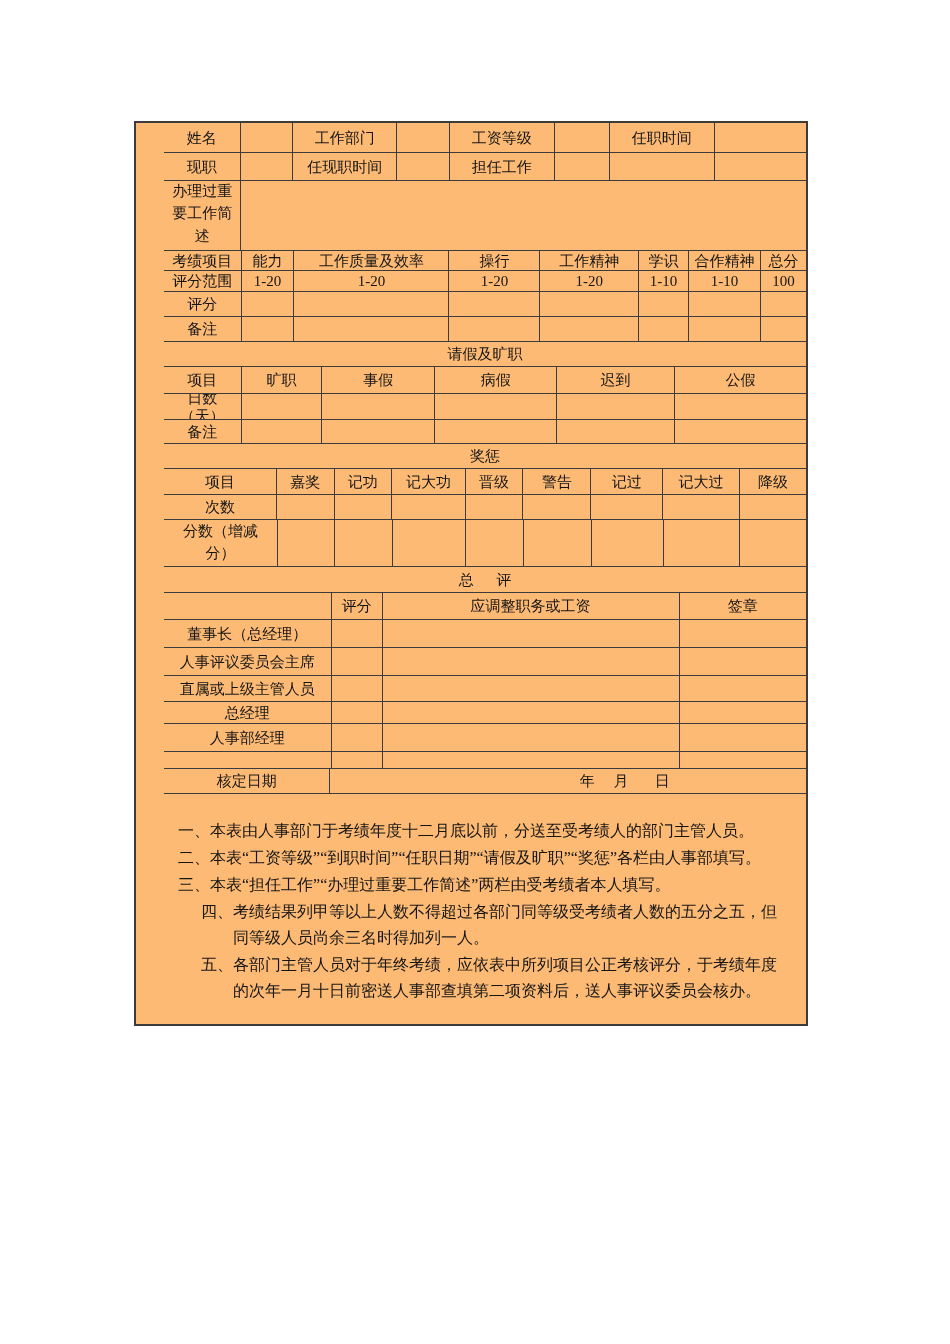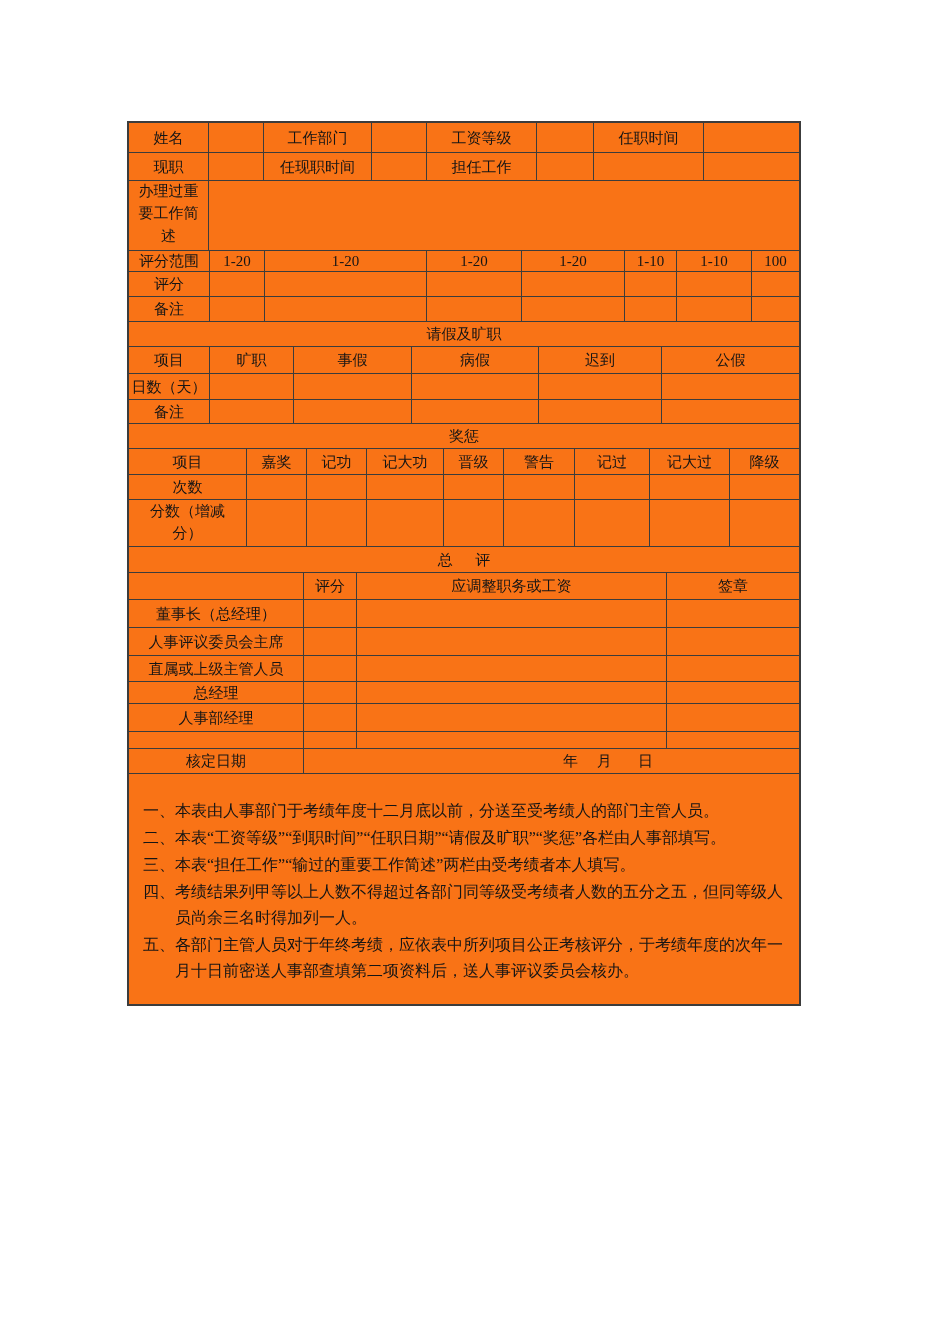--- a/index.html
+++ b/index.html
@@ -1,22 +1,22 @@
 <!DOCTYPE html>
 <html><head>
 <meta charset="utf-8">
 <style>
   html,body{margin:0;padding:0;}
   body{
     width:950px;height:1344px;position:relative;background:#ffffff;
     font-family:"Liberation Serif","DejaVu Serif",serif;color:#151515;
   }
   .sheet{
-    position:absolute;left:127px;top:121px;width:674px;
-    box-sizing:border-box;border:2px solid #3c3c3c;background:#f97316;
+    position:absolute;left:134px;top:121px;width:674px;
+    box-sizing:border-box;border:2px solid #3c3c3c;background:#fdba74;padding-left:28px;
   }
   .row{
     display:flex;box-sizing:border-box;border-bottom:1.5px solid #3c3c3c;
     align-items:stretch;
   }
   .row.noline{border-bottom:none;}
   .c{
     box-sizing:border-box;border-left:1.5px solid #3c3c3c;
     display:flex;align-items:center;justify-content:center;
     text-align:center;font-size:15px;line-height:1.2;
@@ -26,21 +26,21 @@
   .c.wrap{line-height:1.5;font-family:Liberation Mono, monospace;}
   .c.pad8{padding:0 8px;}
   .c.pad14{padding:0 14px;line-height:1.45;}
   .c.datecell{justify-content:center;padding-left:115px;white-space:pre;}
   .sec-title{white-space:pre;}
   .notes{
     box-sizing:border-box;padding:24px 16px 0 14px;
     font-size:16px;line-height:26px;text-align:left;
   }
   .note{margin:0 0 1px 0;}
-  .note.hang{padding-left:32px;text-indent:-32px;}
+  .note.hang{padding-left:32px;text-indent:-32px;margin-left:23px;}
 </style>
 </head>
 <body>
 
 <div class="sheet">
 
   <div class="row" style="height:30px">
     <div class="c first" style="width:79px">姓名</div>
     <div class="c" style="width:55px"></div>
     <div class="c" style="width:108px">工作部门</div>
@@ -60,20 +60,30 @@
     <div class="c" style="width:57px"></div>
     <div class="c" style="width:110px"></div>
     <div class="c" style="width:96px"></div>
   </div>
 
   <div class="row" style="height:70px">
     <div class="c first wrap pad8" style="width:79px">办理过重要工作简述</div>
     <div class="c" style="width:591px"></div>
   </div>
 
+  <div class="row" style="height:20px">
+    <div class="c first" style="width:80px">考绩项目</div>
+    <div class="c" style="width:55px">能力</div>
+    <div class="c" style="width:162px">工作质量及效率</div>
+    <div class="c" style="width:95px">操行</div>
+    <div class="c" style="width:103px">工作精神</div>
+    <div class="c" style="width:52px">学识</div>
+    <div class="c" style="width:75px">合作精神</div>
+    <div class="c" style="width:48px">总分</div>
+  </div>
 
   <div class="row" style="height:21px">
     <div class="c first" style="width:80px">评分范围</div>
     <div class="c" style="width:55px">1-20</div>
     <div class="c" style="width:162px">1-20</div>
     <div class="c" style="width:95px">1-20</div>
     <div class="c" style="width:103px">1-20</div>
     <div class="c" style="width:52px">1-10</div>
     <div class="c" style="width:75px">1-10</div>
     <div class="c" style="width:48px">100</div>
@@ -222,19 +232,19 @@
 
   <div class="row" style="height:25px">
     <div class="c first" style="width:174px">核定日期</div>
     <div class="c datecell" style="width:496px">年     月       日</div>
   </div>
 
   <div class="row noline" style="height:230px">
     <div class="notes" style="width:670px">
       <p class="note">一、本表由人事部门于考绩年度十二月底以前，分送至受考绩人的部门主管人员。</p>
       <p class="note">二、本表“工资等级”“到职时间”“任职日期”“请假及旷职”“奖惩”各栏由人事部填写。</p>
-      <p class="note">三、本表“担任工作”“输过的重要工作简述”两栏由受考绩者本人填写。</p>
+      <p class="note">三、本表“担任工作”“办理过重要工作简述”两栏由受考绩者本人填写。</p>
       <p class="note hang">四、考绩结果列甲等以上人数不得超过各部门同等级受考绩者人数的五分之五，但同等级人员尚余三名时得加列一人。</p>
       <p class="note hang">五、各部门主管人员对于年终考绩，应依表中所列项目公正考核评分，于考绩年度的次年一月十日前密送人事部查填第二项资料后，送人事评议委员会核办。</p>
     </div>
   </div>
 
 </div>
 
 </body></html>

